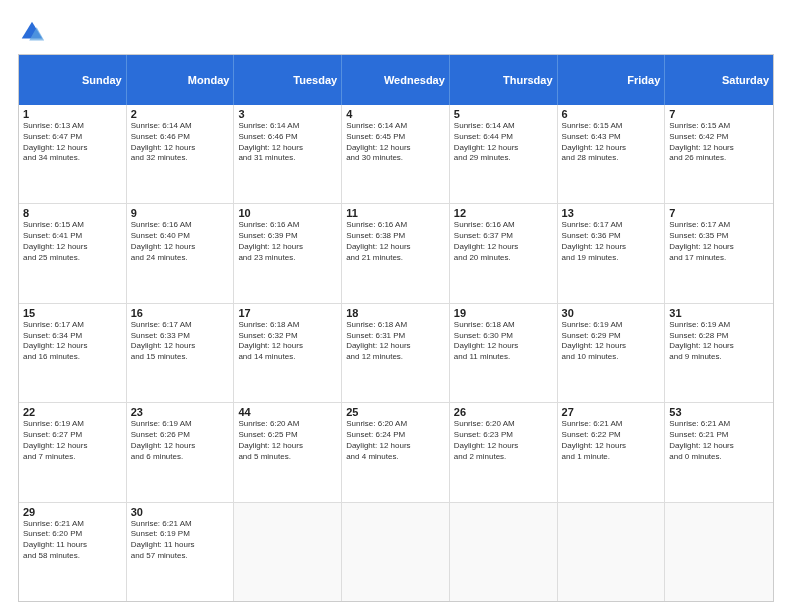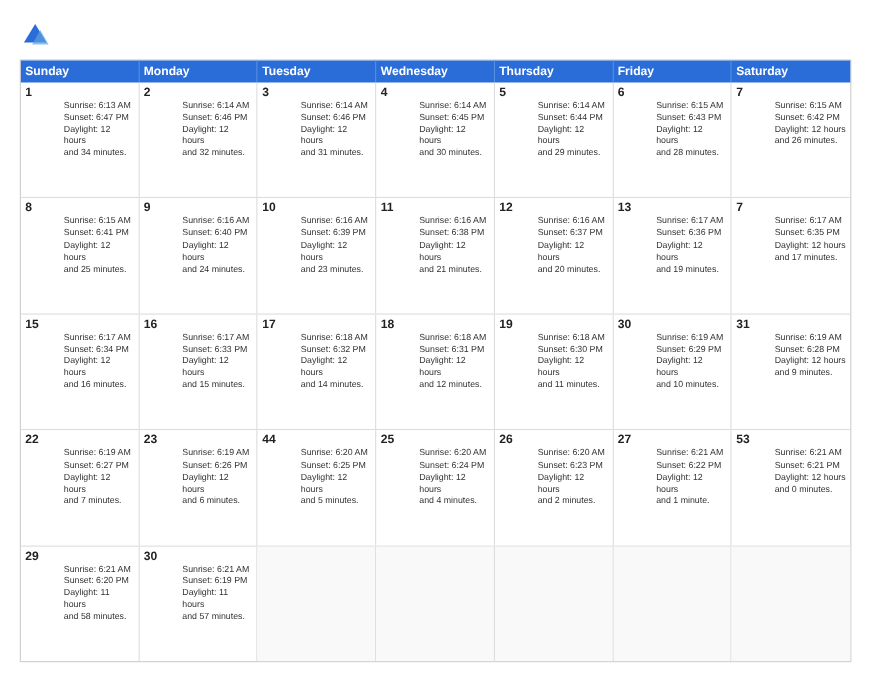--- a/index.html
+++ b/index.html
@@ -68,22 +68,22 @@
     }
     .cal-header {
       display: grid;
       grid-template-columns: repeat(7, 1fr);
       background: #2a6dd9;
     }
     .cal-header-cell {
       color: #fff;
       font-size: 11px;
       font-weight: bold;
-      padding: 4px 4px;
-      text-align: left;
+      padding: 19px 4px;
+      text-align: right;
       border-right: 1px solid #5590e0;
     }
     .cal-header-cell:last-child { border-right: none; }
     .cal-body {
       flex: 1;
       display: flex;
       flex-direction: column;
     }
     .cal-row {
       display: grid;
@@ -106,21 +106,20 @@
       font-size: 11px;
       font-weight: bold;
       color: #222;
       display: block;
       margin-bottom: 1px;
     }
     .cell-text {
       font-size: 8px;
       line-height: 1.35;
       color: #333;
-      margin-left: 35px;
     }
   </style>
 </head>
 <body>
 
 <div class="page">
   <div class="header">
     <div class="logo">
       <svg class="logo-icon" viewBox="0 0 30 30">
         <polygon points="15,4 26,22 4,22" fill="#2a6dd9"></polygon>

